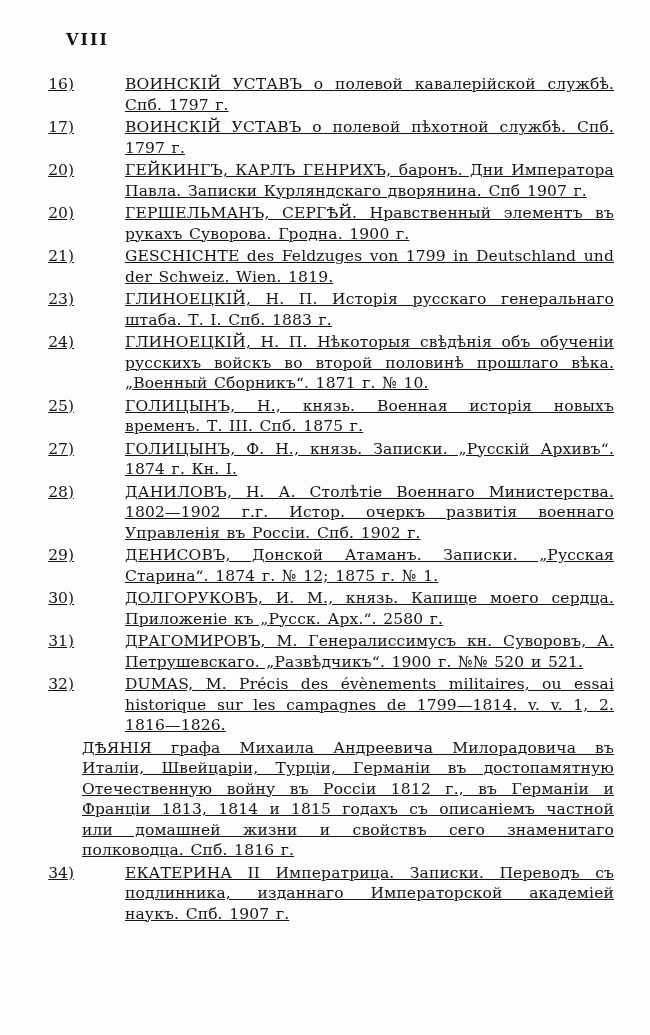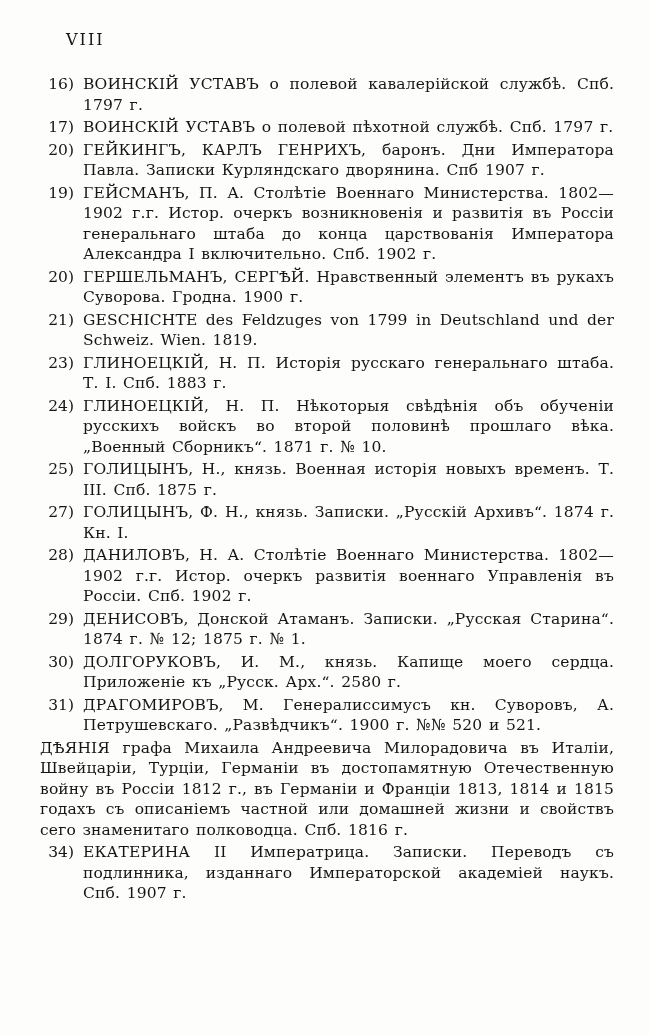--- a/index.html
+++ b/index.html
@@ -17,46 +17,48 @@
     background: #fdfdfb;
     color: #151515;
     font-family: "DejaVu Serif", "Liberation Serif", serif;
   }
   .page-header {
     position: absolute;
     left: 66px;
     top: 30px;
     font-size: 16px;
     letter-spacing: 2px;
-    font-weight: normal;
+    font-weight: bold;
   }
   .biblio-list {
     position: absolute;
     left: 40px;
     top: 74px;
     width: 574px;
   }
   .entry {
     display: flex;
     margin-bottom: 2px;
     font-size: 15.5px;
     line-height: 20.5px;
+    text-decoration: underline;
   }
   .entry .num {
     flex: 0 0 34px;
     text-align: right;
     padding-right: 9px;
     white-space: nowrap;
   }
   .entry .txt {
     flex: 1 1 auto;
     width: 528px;
     text-align: justify;
     letter-spacing: 0.15px;
     word-spacing: 1.5px;
+    margin-left: 42px;
   }
 </style>
 </head>
 <body>
 
 <div class="page">
   <div class="page-header">VIII</div>
 
   <div class="biblio-list">
   <div class="entry">
@@ -67,24 +69,20 @@
   <div class="entry">
     <span class="num">17)</span>
     <span class="txt">ВОИНСКІЙ УСТАВЪ о полевой пѣхотной службѣ. Спб. 1797 г.</span>
   </div>
 
   <div class="entry">
     <span class="num">20)</span>
     <span class="txt">ГЕЙКИНГЪ, КАРЛЪ ГЕНРИХЪ, баронъ. Дни Императора Павла. Записки Курляндскаго дворянина. Спб 1907 г.</span>
   </div>
 
-  <div class="entry">
-    <span class="num">19)</span>
-    <span class="txt">ГЕЙСМАНЪ, П. А. Столѣтіе Военнаго Министерства. 1802—1902 г.г. Истор. очеркъ возникновенія и развитія въ Россіи генеральнаго штаба до конца царствованія Императора Александра I включительно. Спб. 1902 г.</span>
-  </div>
 
   <div class="entry">
     <span class="num">20)</span>
     <span class="txt">ГЕРШЕЛЬМАНЪ, СЕРГѢЙ. Нравственный элементъ въ рукахъ Суворова. Гродна. 1900 г.</span>
   </div>
 
   <div class="entry">
     <span class="num">21)</span>
     <span class="txt">GESCHICHTE des Feldzuges von 1799 in Deutschland und der Schweiz. Wien. 1819.</span>
   </div>
@@ -124,20 +122,24 @@
   <div class="entry">
     <span class="num">30)</span>
     <span class="txt">ДОЛГОРУКОВЪ, И. М., князь. Капище моего сердца. Приложеніе къ „Русск. Арх.“. 2580 г.</span>
   </div>
 
   <div class="entry">
     <span class="num">31)</span>
     <span class="txt">ДРАГОМИРОВЪ, М. Генералиссимусъ кн. Суворовъ, А. Петрушевскаго. „Развѣдчикъ“. 1900 г. №№ 520 и 521.</span>
   </div>
 
+  <div class="entry">
+    <span class="num">32)</span>
+    <span class="txt">DUMAS, M. Précis des évènements militaires, ou essai historique sur les campagnes de 1799—1814. v. v. 1, 2. 1816—1826.</span>
+  </div>
 
   <div class="entry">
     <span class="txt">ДѢЯНІЯ графа Михаила Андреевича Милорадовича въ Италіи, Швейцаріи, Турціи, Германіи въ достопамятную Отечественную войну въ Россіи 1812 г., въ Германіи и Франціи 1813, 1814 и 1815 годахъ съ описаніемъ частной или домашней жизни и свойствъ сего знаменитаго полководца. Спб. 1816 г.</span>
   </div>
 
   <div class="entry">
     <span class="num">34)</span>
     <span class="txt">ЕКАТЕРИНА II Императрица. Записки. Переводъ съ подлинника, изданнаго Императорской академіей наукъ. Спб. 1907 г.</span>
   </div>
 </div>

